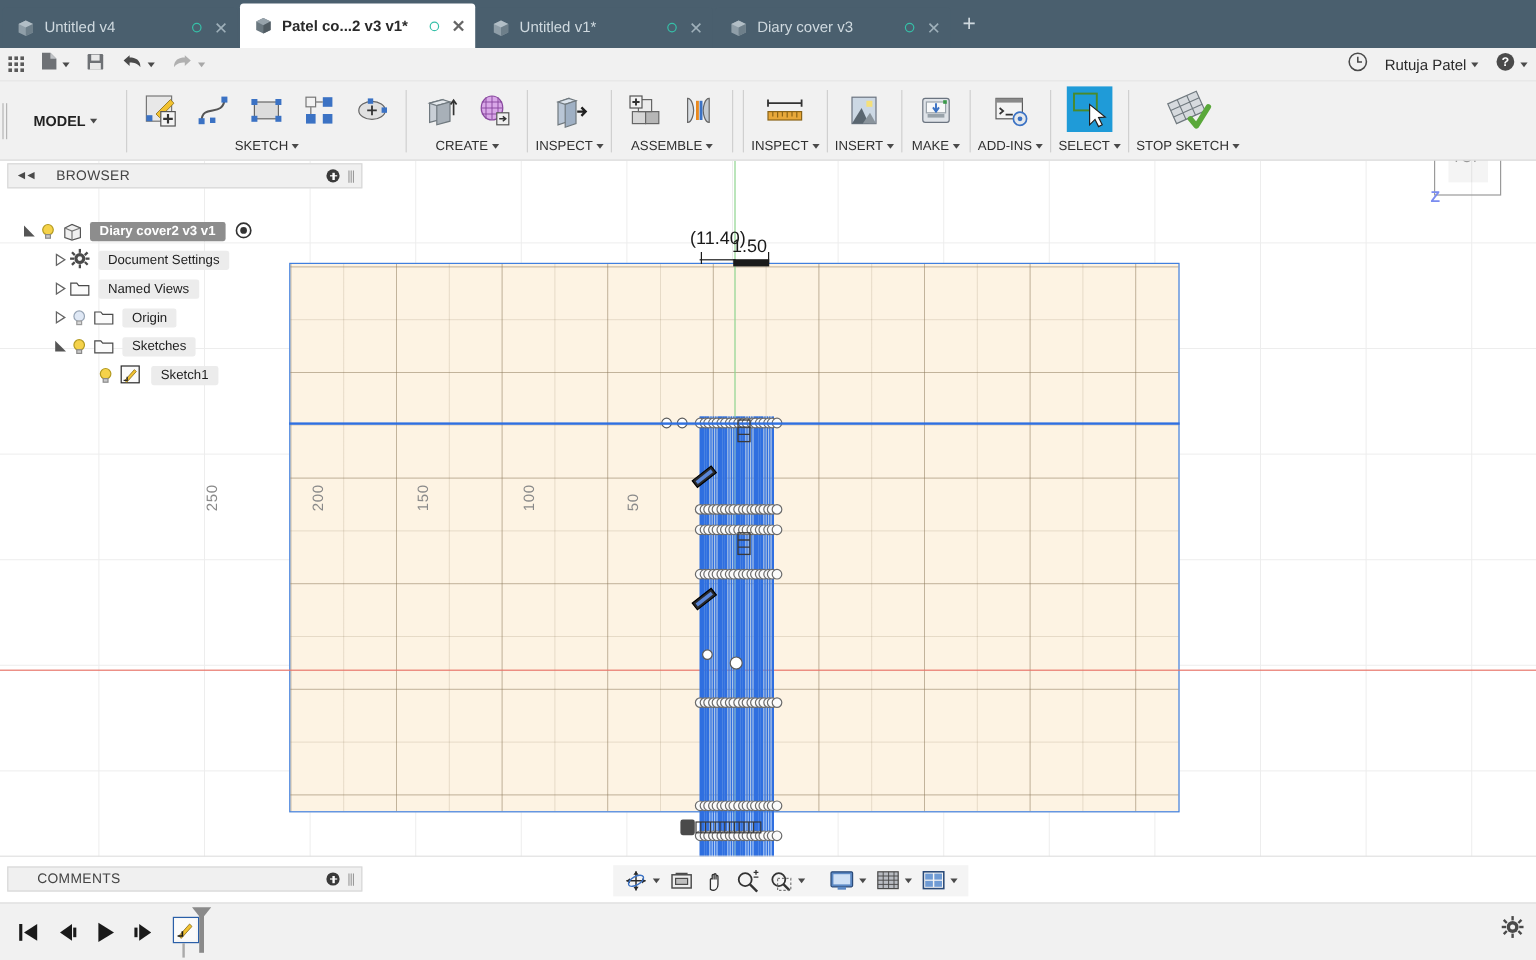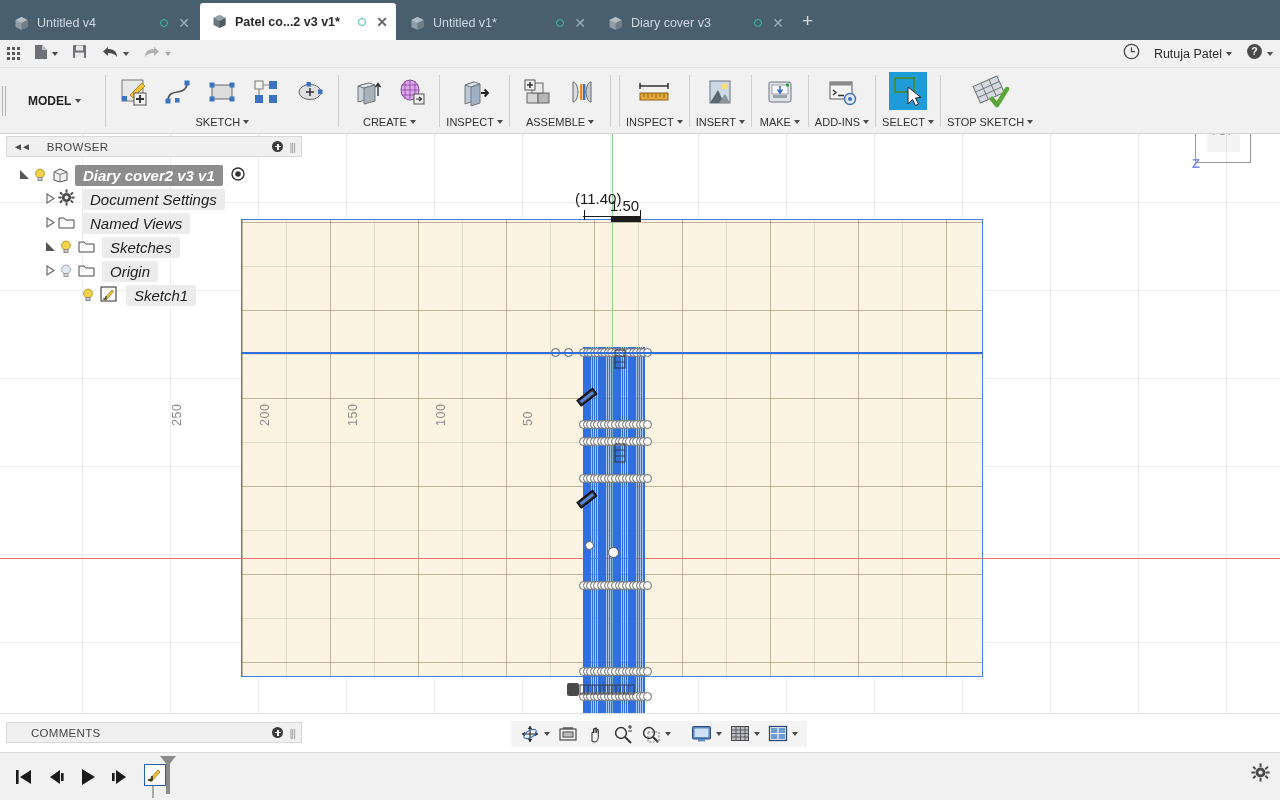--- a/index.html
+++ b/index.html
@@ -96,21 +96,21 @@
     letter-spacing: .3px;
   }
   .panel-head .lbl { margin-left: 18px; }
   .collapse-arrows { color:#4a4a4a; font-size: 10px; letter-spacing:-2px; }
   .panel-head .plus { margin-left:auto; }
   .circ-icon { width:11px;height:11px;border-radius:50%;background:#3a3a3a; position:relative; display:inline-block;}
   .circ-icon::before{content:"";position:absolute;left:2.5px;top:5px;width:6px;height:1.3px;background:#fff;}
   .circ-icon.plus::after{content:"";position:absolute;left:4.85px;top:2.5px;width:1.3px;height:6px;background:#fff;}
   .grip { margin-left:6px; color:#9a9a9a; font-size:11px; letter-spacing:-1px;}
 
-  .tree { padding-top: 6px; font-size: 15px; color: #1d1d1d; font-style: italic; }
+  .tree { padding-top: 24px; font-size: 11px; color: #1d1d1d; }
   .trow { display:flex; align-items:center; height: 24px; padding-left: 6px; cursor:pointer; }
   .trow .tri { width:16px; text-align:center; color:#555; font-size:9px; flex:0 0 auto;}
   .bulb { width:16px; height:16px; flex:0 0 auto; margin-right:4px; position:relative;}
   .tname { background: #ececec; padding: 2px 8px; border-radius:2px; }
   .trow.selected .tname { background:#8d8d8d; color:#fff; font-weight:bold; }
   .docicon { width:17px;height:15px; margin-right:6px; flex:0 0 auto; }
 
   
   .canvas {
     position: absolute; top: 134px; left: 0; width: 1280px; height: 580px;
@@ -925,56 +925,56 @@
         <span style="width:20px;margin-right:4px;">
           <svg width="17" height="14" viewBox="0 0 17 14">
               <path d="M1 3 h5 l1.6 2 H16 v8 H1 Z" fill="#fbfbfb" stroke="#4a4a4a"></path>
             </svg>
         </span>
         <span class="tname">Named Views</span>
       </div>
 
       <div class="trow" style="padding-left:36px;">
         <span class="tri">
+          <svg width="9" height="11" viewBox="0 0 9 11">
+              <path d="M1 1 L8 5.5 L1 10 Z" fill="none" stroke="#666" stroke-width="1.1"></path>
+            </svg>
+        </span>
+        <span class="bulb">
+          <svg width="16" height="16" viewBox="0 0 16 16">
+              <circle cx="8" cy="6.5" r="4.4" fill="#dfe8f5" stroke="#96a4b5"></circle>
+              <rect x="6" y="10.5" width="4" height="3" fill="#d6d6d6" stroke="#9a9a9a"></rect>
+            </svg>
+        </span>
+        <span style="width:20px;margin-right:4px;">
+          <svg width="17" height="14" viewBox="0 0 17 14">
+              <path d="M1 3 h5 l1.6 2 H16 v8 H1 Z" fill="#fbfbfb" stroke="#4a4a4a"></path>
+            </svg>
+        </span>
+        <span class="tname">Origin</span>
+      </div>
+
+      <div class="trow" style="padding-left:36px;">
+        <span class="tri">
           <svg width="11" height="11" viewBox="0 0 11 11">
               <path d="M1 1 L10 10 L1 10 Z" fill="#555"></path>
             </svg>
         </span>
         <span class="bulb">
           <svg width="16" height="16" viewBox="0 0 16 16">
               <circle cx="8" cy="6.5" r="4.4" fill="#f5d24a" stroke="#b39a20"></circle>
               <rect x="6" y="10.5" width="4" height="3" fill="#c9c9c9" stroke="#8a8a8a"></rect>
             </svg>
         </span>
         <span style="width:20px;margin-right:4px;">
           <svg width="17" height="14" viewBox="0 0 17 14">
               <path d="M1 3 h5 l1.6 2 H16 v8 H1 Z" fill="#fbfbfb" stroke="#4a4a4a"></path>
             </svg>
         </span>
         <span class="tname">Sketches</span>
-      </div>
-
-      <div class="trow" style="padding-left:36px;">
-        <span class="tri">
-          <svg width="9" height="11" viewBox="0 0 9 11">
-              <path d="M1 1 L8 5.5 L1 10 Z" fill="none" stroke="#666" stroke-width="1.1"></path>
-            </svg>
-        </span>
-        <span class="bulb">
-          <svg width="16" height="16" viewBox="0 0 16 16">
-              <circle cx="8" cy="6.5" r="4.4" fill="#dfe8f5" stroke="#96a4b5"></circle>
-              <rect x="6" y="10.5" width="4" height="3" fill="#d6d6d6" stroke="#9a9a9a"></rect>
-            </svg>
-        </span>
-        <span style="width:20px;margin-right:4px;">
-          <svg width="17" height="14" viewBox="0 0 17 14">
-              <path d="M1 3 h5 l1.6 2 H16 v8 H1 Z" fill="#fbfbfb" stroke="#4a4a4a"></path>
-            </svg>
-        </span>
-        <span class="tname">Origin</span>
       </div>
 
       <div class="trow" style="padding-left:74px;">
         <span class="bulb">
           <svg width="16" height="16" viewBox="0 0 16 16">
               <circle cx="8" cy="6.5" r="4.4" fill="#f5d24a" stroke="#b39a20"></circle>
               <rect x="6" y="10.5" width="4" height="3" fill="#c9c9c9" stroke="#8a8a8a"></rect>
             </svg>
         </span>
         <span style="width:20px;margin-right:6px;">

